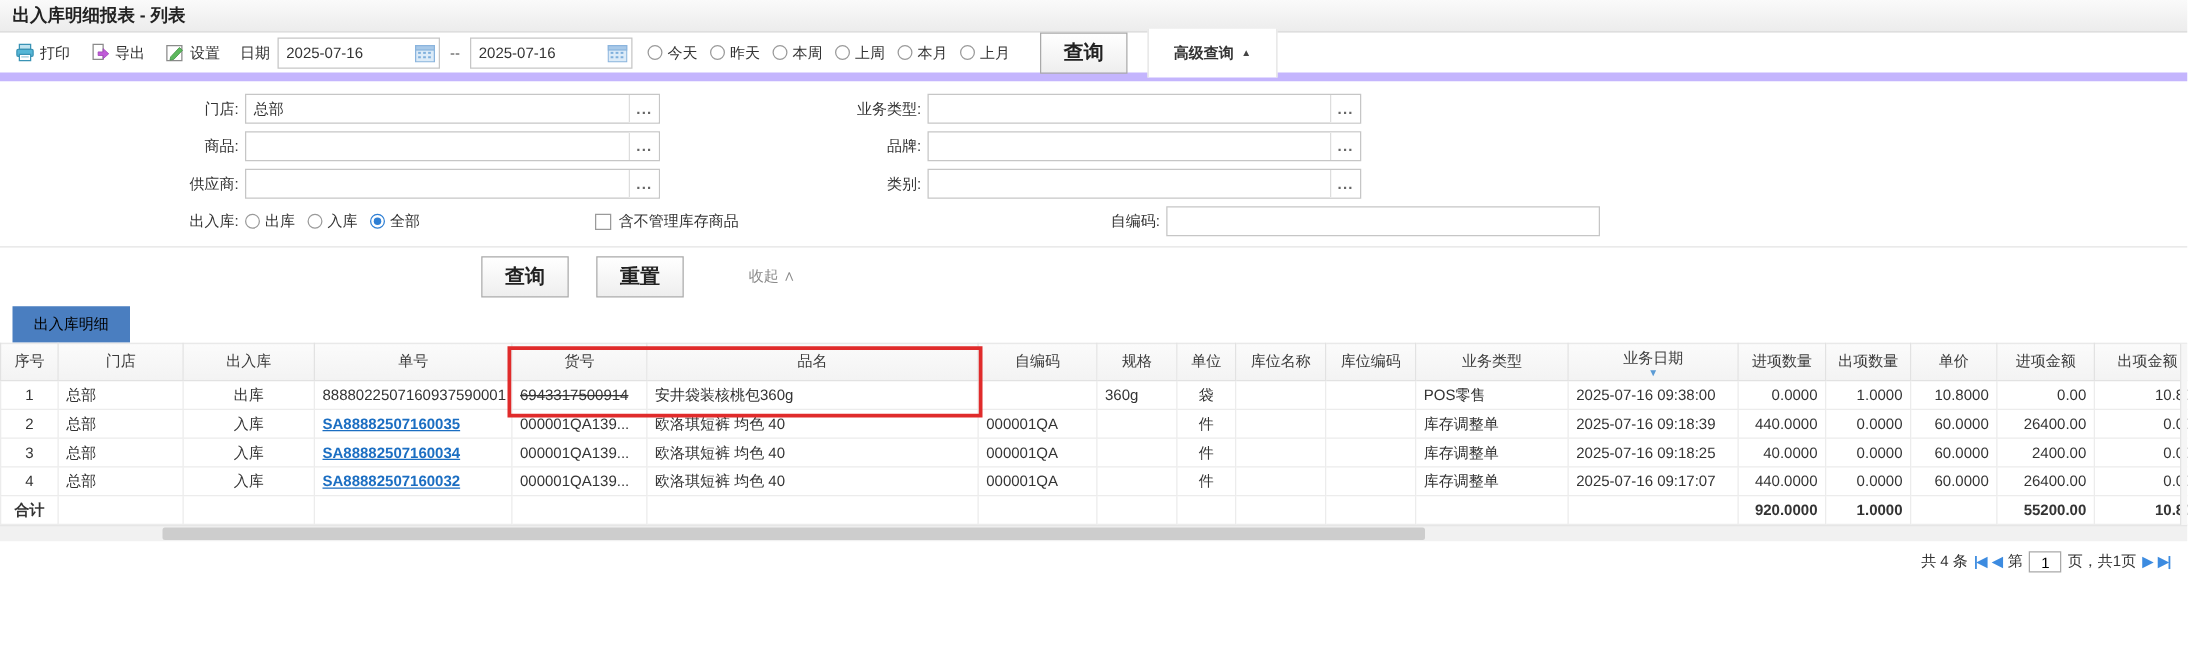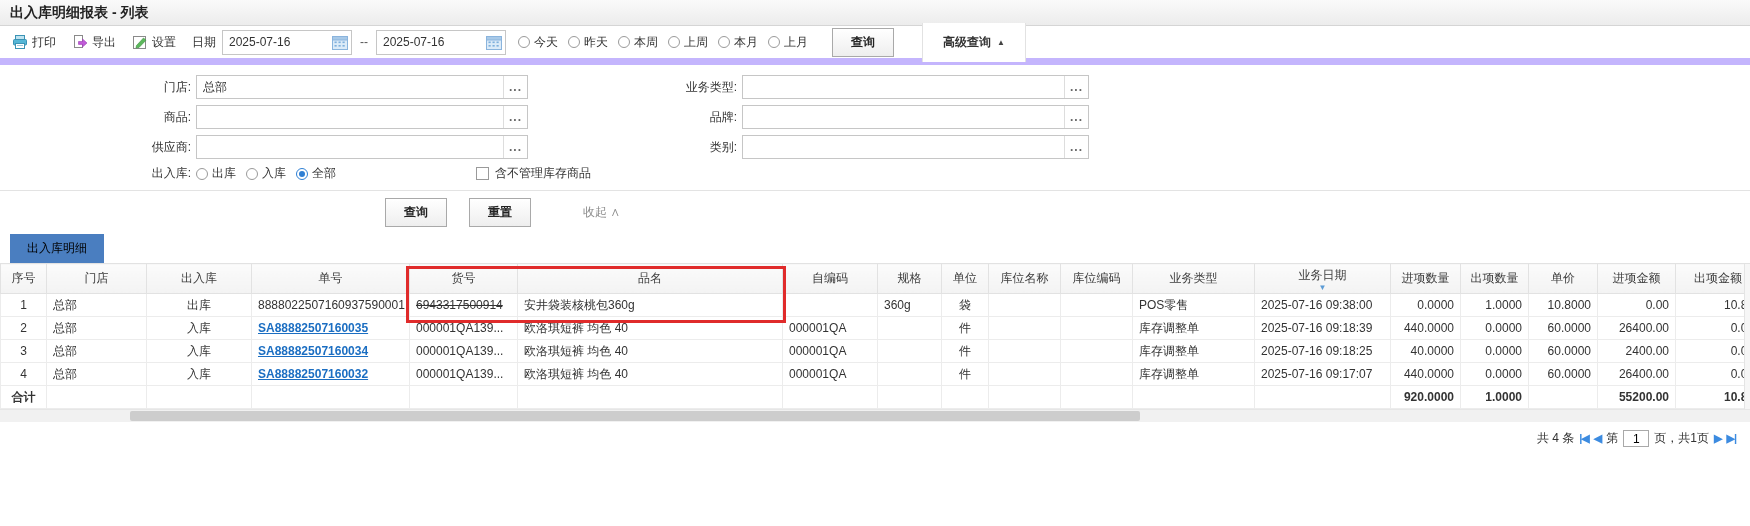--- a/index.html
+++ b/index.html
@@ -20,24 +20,24 @@
     align-items: center; justify-content: space-between; padding: 0 3px 0 6px; background:#fff; }
   .date-sep { margin: 0 8px; color: #555; }
   .quick-ranges { display: flex; margin-left: 12px; }
   .radio-opt { display: inline-flex; align-items: center; gap: 4px; margin-right: 10px; cursor: pointer; }
   .radio { width: 12px; height: 12px; border: 1px solid #9a9a9a; border-radius: 50%;
     background: #fff; display: inline-block; position: relative; flex: none; }
   .radio.sel { border-color: #2e7fd4; }
   .radio.sel::after { content:""; position:absolute; left:2px; top:2px; width:6px; height:6px;
     border-radius:50%; background:#2e7fd4; }
   .btn { border: 1px solid #a9a9a9; background: linear-gradient(#ffffff,#eeeeee);
-    font-weight: bold; font-size: 12px; padding: 5px 18px; cursor: pointer; color:#222;
+    font-weight: bold; font-size: 16px; padding: 5px 18px; cursor: pointer; color:#222;
     font-family: "Liberation Sans", sans-serif; }
   .toolbar .btn.search { margin-left: 14px; }
-  .adv-btn { height: 39px; margin-left: 28px; padding: 0 20px; display: flex; align-items: center;
+  .adv-btn { height: 39px; margin-left: 16px; padding: 0 20px; display: flex; align-items: center;
     gap: 6px; border-left: 1px solid #e2e2e2; border-right: 1px solid #e2e2e2;
     font-weight: bold; cursor: pointer; background: #fff; justify-content: center; }
   .adv-arrow { font-size: 8px; color: #444; }
 
   
   .filter-panel { padding-top: 10px; }
   .f-row { display: flex; align-items: center; margin-bottom: 6px; }
   .f-label { width: 155px; text-align: right; padding-right: 5px; color: #333; margin-left: 41px; }
   .f-label.r { width: 173px; }
   .f-input { width: 332px; height: 24px; border: 1px solid #c6c6c6; background: #fff;
@@ -243,20 +243,26 @@
           <span>入库</span>
         </span>
         <span class="radio-opt">
           <span class="radio sel"></span>
           <span>全部</span>
         </span>
       </div>
     <div class="checkbox-group">
       <span class="checkbox"></span>
       <span>含不管理库存商品</span>
+    </div>
+    <div class="code-group">
+      <div class="f-label" style="width:86px">自编码:</div>
+      <div class="f-input r" style="width:347px">
+        <span class="f-val"></span>
+      </div>
     </div>
   </div>
   <div class="filter-actions">
     <button class="btn">查询</button>
     <button class="btn">重置</button>
     <span class="collapse">
       <span>收起</span>
       <span>∧</span>
     </span>
   </div>

